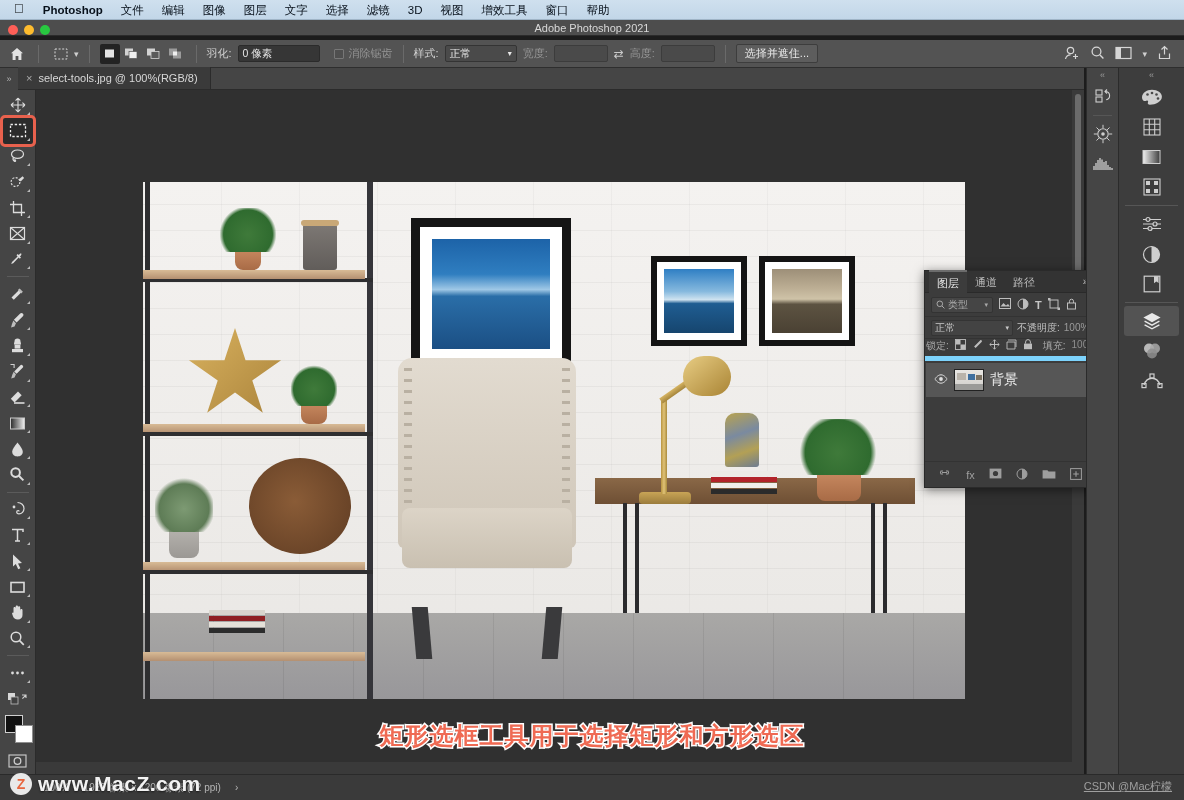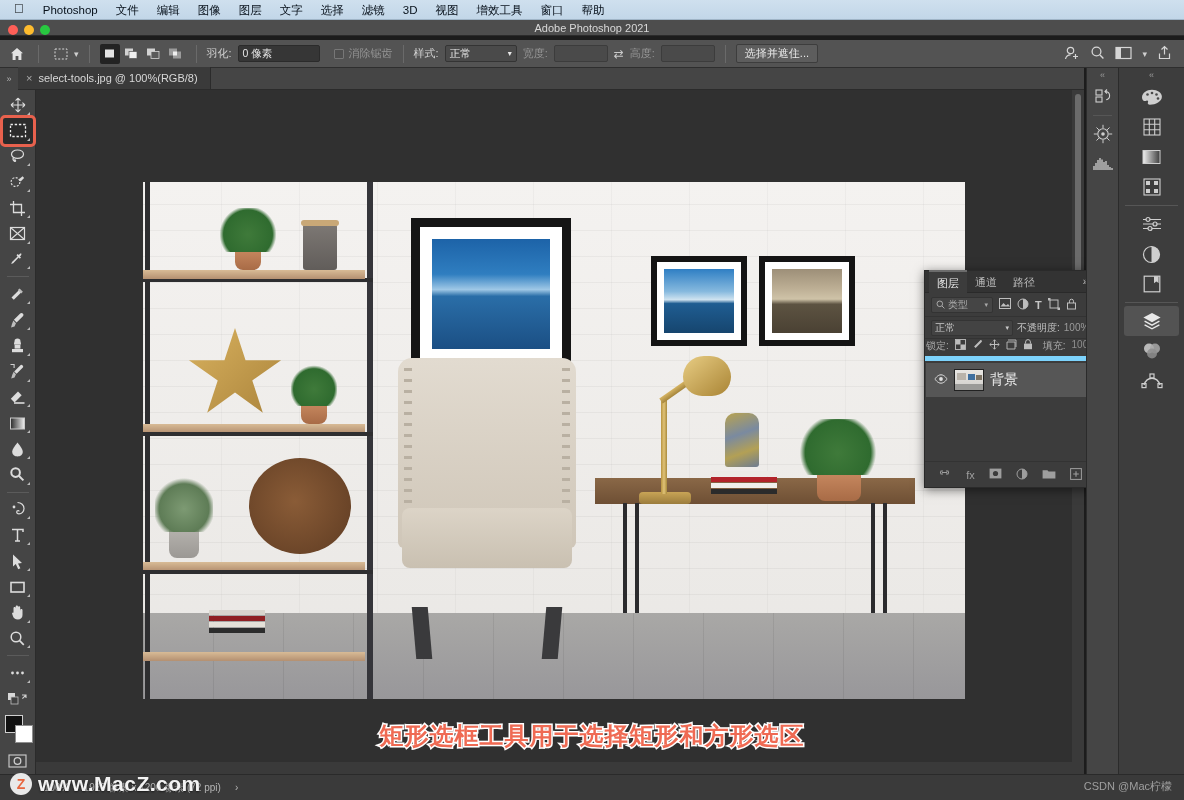--- a/index.html
+++ b/index.html
@@ -13,21 +13,21 @@
 
   
   .macbar {
     position:absolute; top:0; left:0; width:1184px; height:20px;
     background: linear-gradient(#cfe0ee, #c2d6e8);
     display:flex; align-items:center; gap:0; padding-left:8px;
     border-bottom:1px solid #9fb4c6;
   }
   .macbar .apple { color:#000; font-size:13px; padding:0 10px 2px 6px; }
   .macbar .mi { color:#07101a; font-size:11.5px; padding:0 9px; line-height:20px; }
-  .macbar .mi.bold { font-weight:normal;text-align:center; }
+  .macbar .mi.bold { font-weight:bold;text-align:center; }
 
   
   .titlebar {
     position:absolute; top:20px; left:0; width:1184px; height:16px;
     background:#4d4d4d; display:flex; align-items:center; justify-content:center;
     border-bottom:1px solid #2b2b2b;
   }
   .titlebar .title { font-size:11px; color:#d8d8d8; }
   .traffic { position:absolute; left:8px; top:5px; display:flex; gap:6px; }
   .traffic i { width:10px; height:10px; border-radius:50%; display:block; }
@@ -234,21 +234,21 @@
   
   .statusbar { position:absolute; left:0; bottom:0; width:1184px; height:26px;
      background:#3a3a3a; border-top:1px solid #2a2a2a; display:flex; align-items:center;
      padding:0 8px; gap:10px; font-size:10px; color:#b5b5b5; }
   .status-left { display:flex; align-items:center; gap:14px; padding-left:36px; }
   .wm { position:absolute; left:10px; bottom:4px; display:flex; align-items:center; gap:6px; }
   .wm .zlogo { width:22px; height:22px; border-radius:50%; background:#e9e9e9; color:#e8663f;
      font-weight:bold; font-size:14px; display:flex; align-items:center; justify-content:center; }
   .wm .wtext { font-size:21px; font-weight:bold; color:#f2f2f2; letter-spacing:.5px;
      text-shadow:0 1px 2px rgba(0,0,0,.6); }
-  .csdn { position:absolute; right:12px; bottom:6px; font-size:11px; color:#9f9f9f; }
+  .csdn { position:absolute; right:12px; bottom:6px; font-size:11px; color:#9f9f9f;text-decoration:underline; }
 </style>
 </head>
 <body>
 
 <div class="app">
 
   <div class="macbar">
     <span class="apple"></span>
     <span class="mi bold">Photoshop</span>
     <span class="mi">文件</span>

